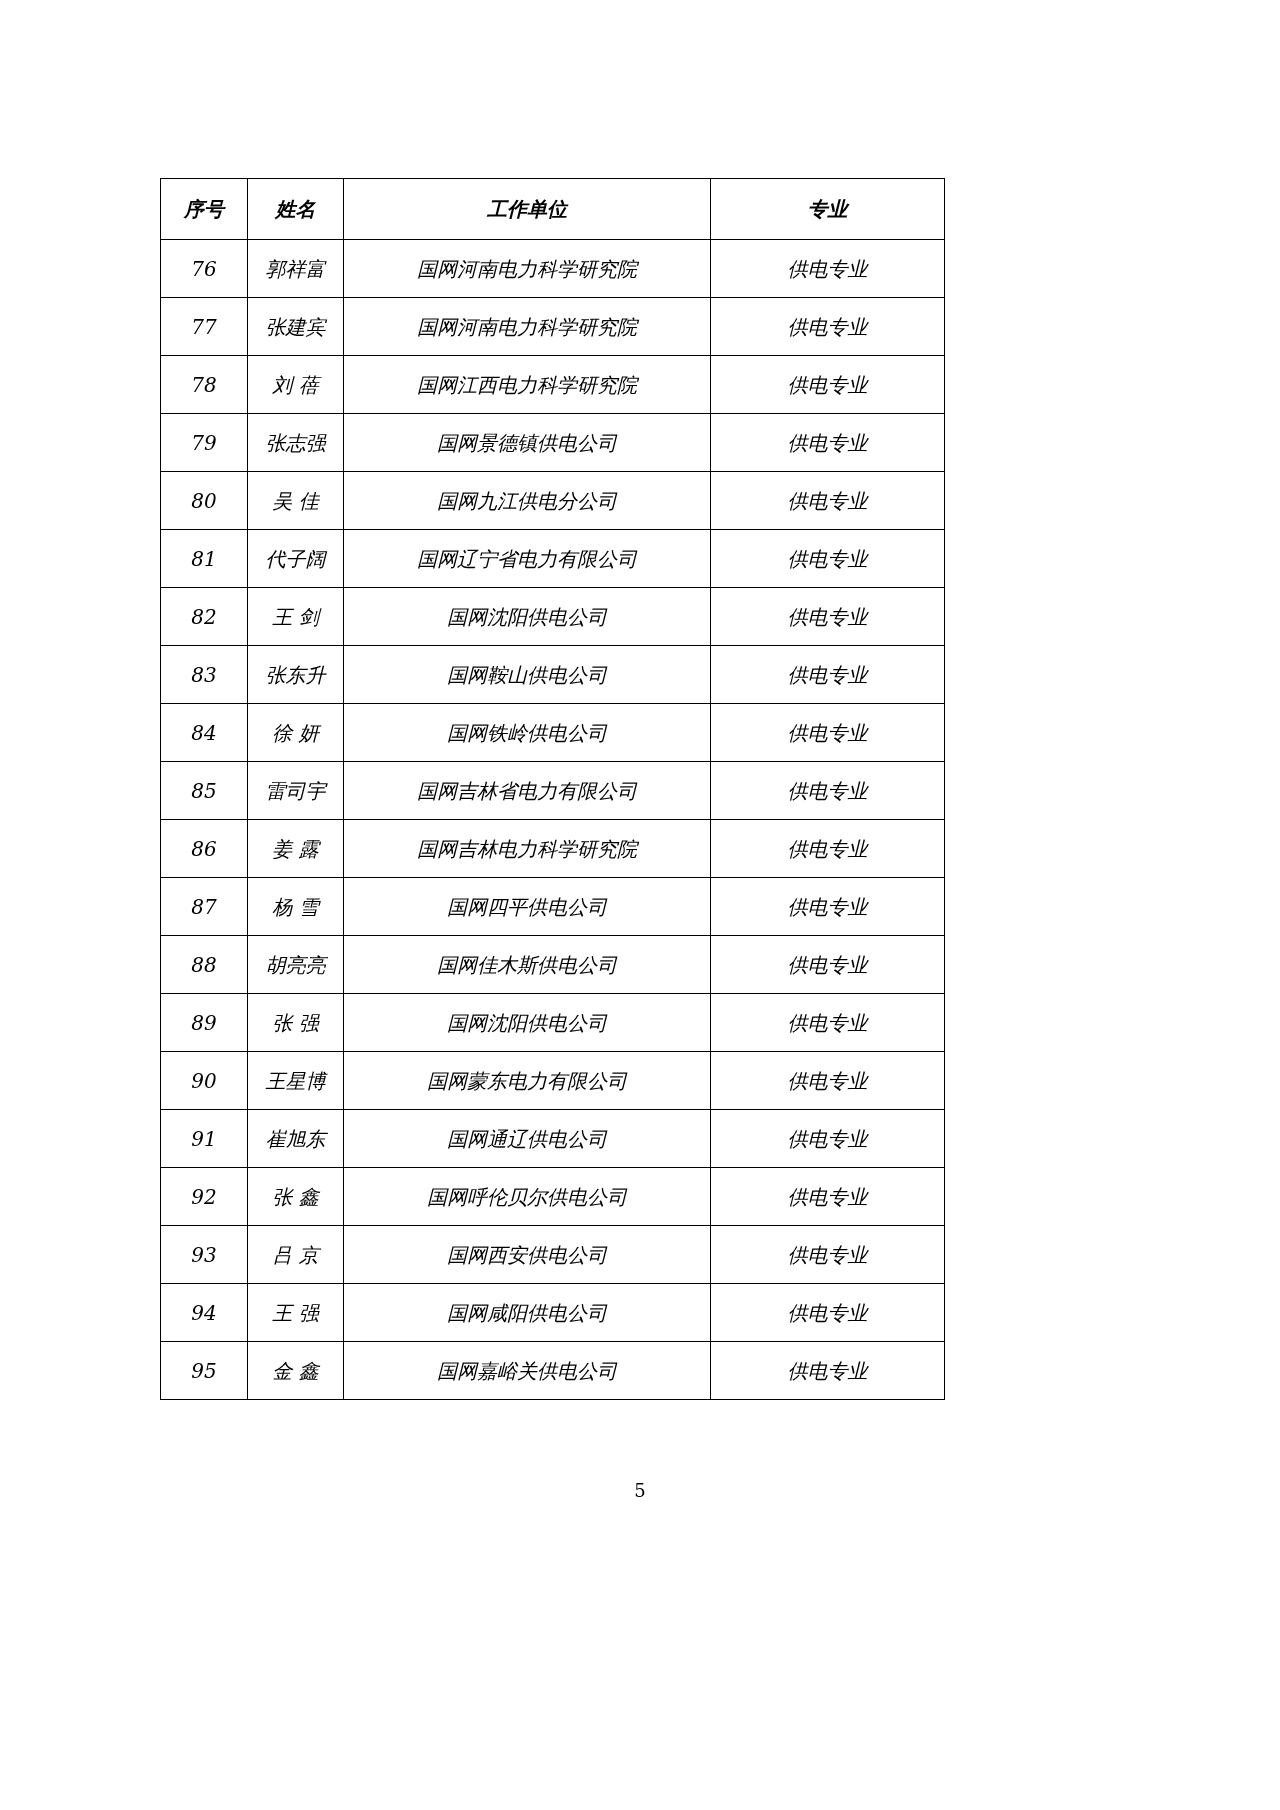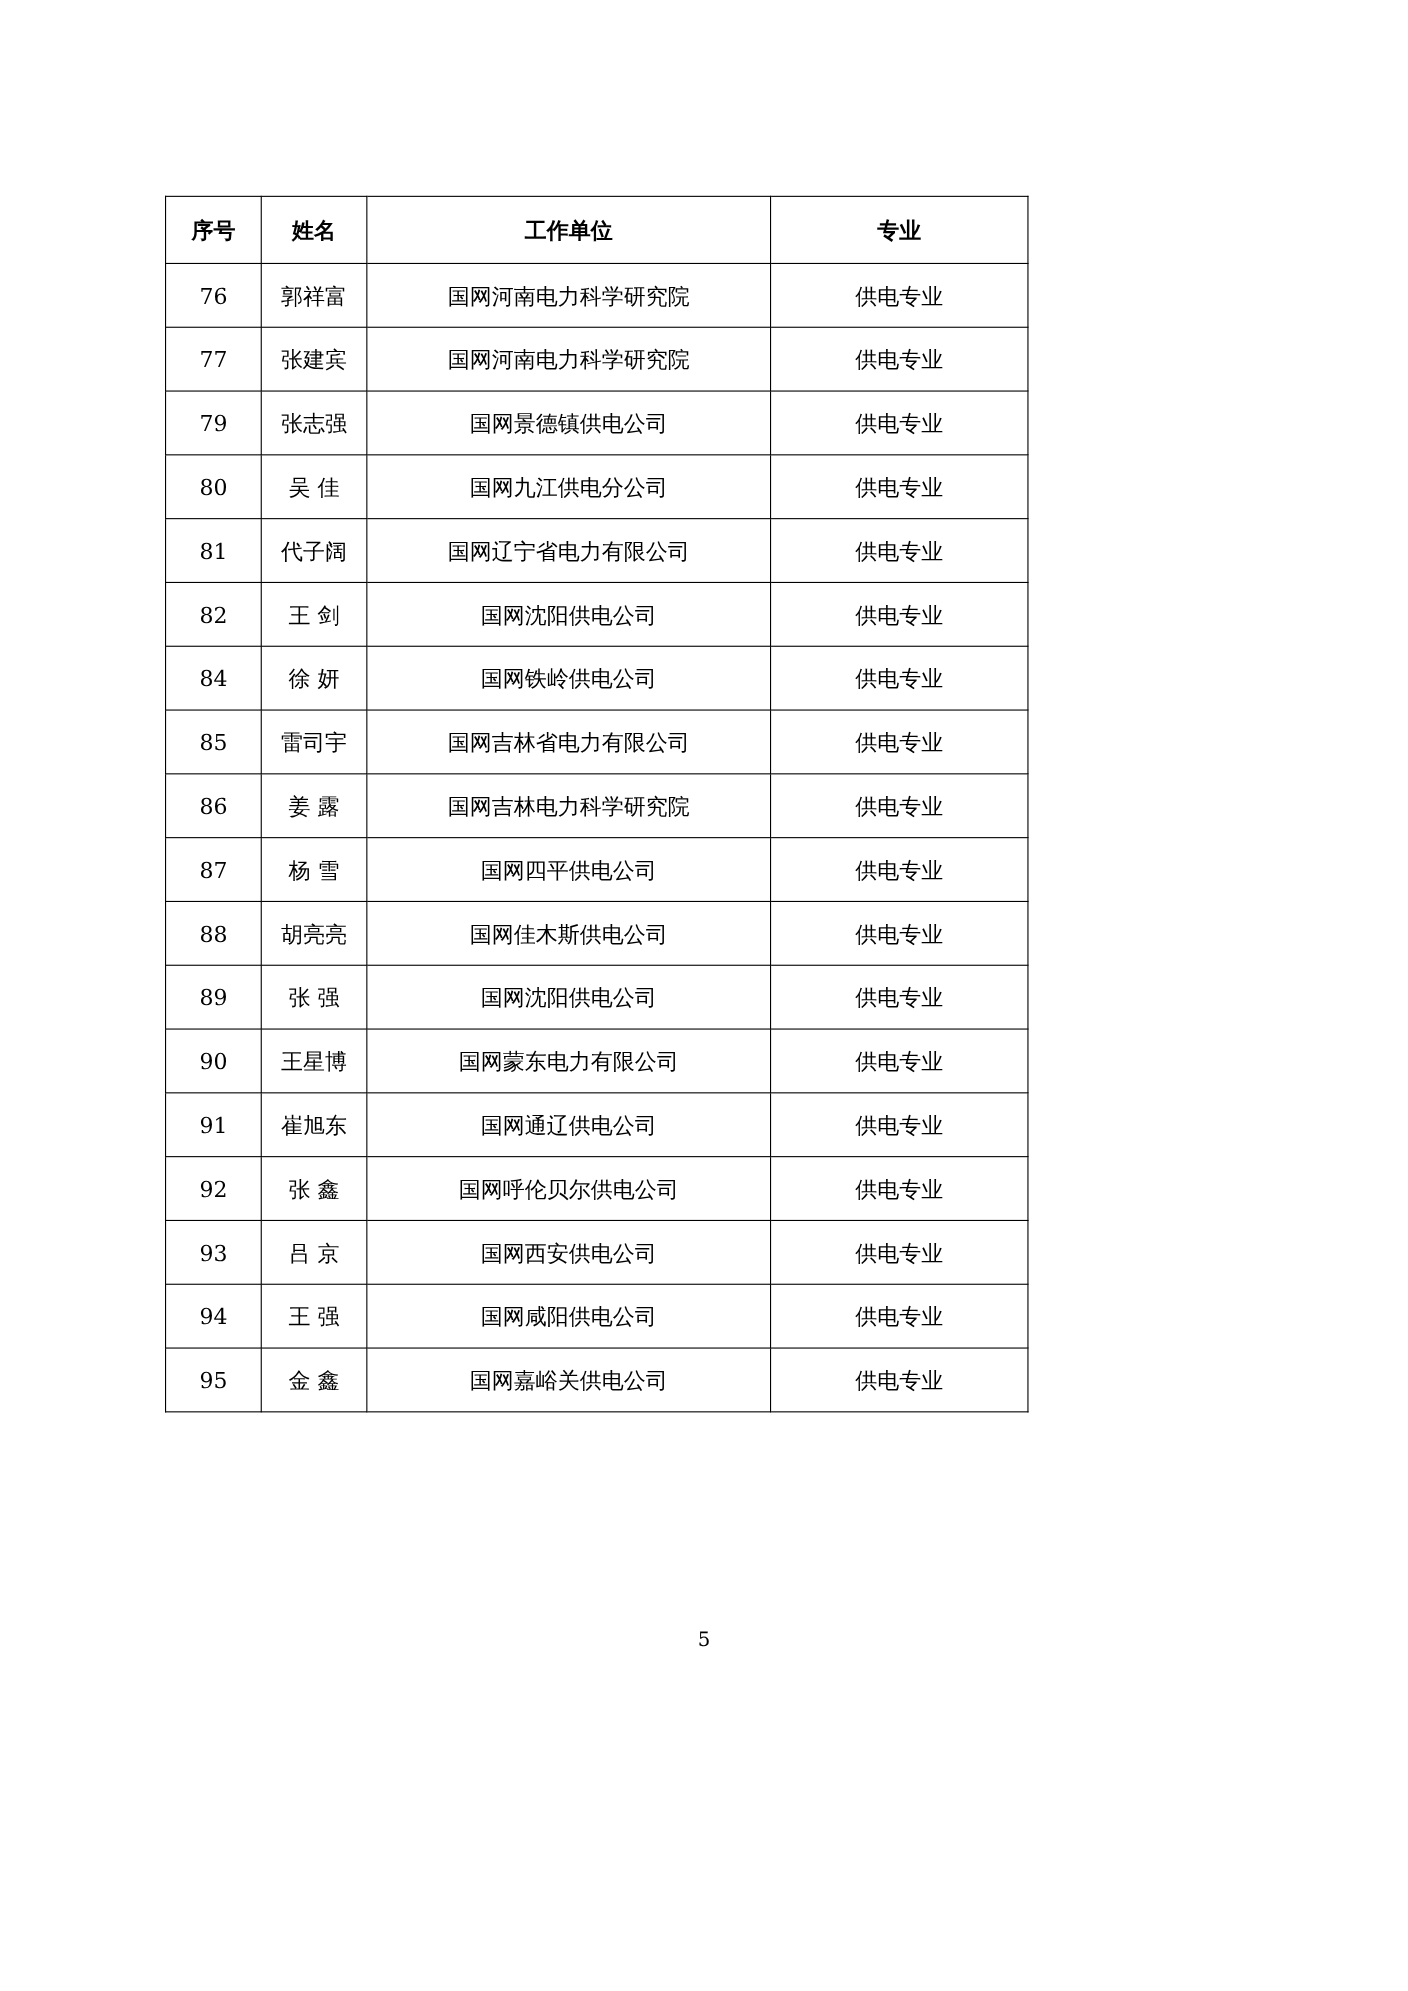--- a/index.html
+++ b/index.html
@@ -17,25 +17,26 @@
   .page {
     position: absolute;
     left: 0;
     top: 0;
     width: 1280px;
     height: 1810px;
     background: #ffffff;
   }
   .doc-table {
     position: absolute;
-    left: 150px;
+    left: 160px;
     top: 178px;
     width: 780px;
     border-collapse: collapse;
     table-layout: fixed;
+    font-style: italic;
   }
   .doc-table td, .doc-table th {
     border: 1px solid #000000;
     text-align: center;
     vertical-align: middle;
     font-weight: normal;
     font-size: 20px;
     line-height: 1.2;
     padding: 0;
     height: 57px;
@@ -87,20 +88,26 @@
         <td>国网河南电力科学研究院</td>
         <td>供电专业</td>
       </tr>
       <tr>
         <td class="cell-num">77</td>
         <td class="cell-name">张建宾</td>
         <td>国网河南电力科学研究院</td>
         <td>供电专业</td>
       </tr>
       <tr>
+        <td class="cell-num">78</td>
+        <td class="cell-name">刘 蓓</td>
+        <td>国网江西电力科学研究院</td>
+        <td>供电专业</td>
+      </tr>
+      <tr>
         <td class="cell-num">79</td>
         <td class="cell-name">张志强</td>
         <td>国网景德镇供电公司</td>
         <td>供电专业</td>
       </tr>
       <tr>
         <td class="cell-num">80</td>
         <td class="cell-name">吴 佳</td>
         <td>国网九江供电分公司</td>
         <td>供电专业</td>
@@ -111,20 +118,26 @@
         <td>国网辽宁省电力有限公司</td>
         <td>供电专业</td>
       </tr>
       <tr>
         <td class="cell-num">82</td>
         <td class="cell-name">王 剑</td>
         <td>国网沈阳供电公司</td>
         <td>供电专业</td>
       </tr>
       <tr>
+        <td class="cell-num">83</td>
+        <td class="cell-name">张东升</td>
+        <td>国网鞍山供电公司</td>
+        <td>供电专业</td>
+      </tr>
+      <tr>
         <td class="cell-num">84</td>
         <td class="cell-name">徐 妍</td>
         <td>国网铁岭供电公司</td>
         <td>供电专业</td>
       </tr>
       <tr>
         <td class="cell-num">85</td>
         <td class="cell-name">雷司宇</td>
         <td>国网吉林省电力有限公司</td>
         <td>供电专业</td>

